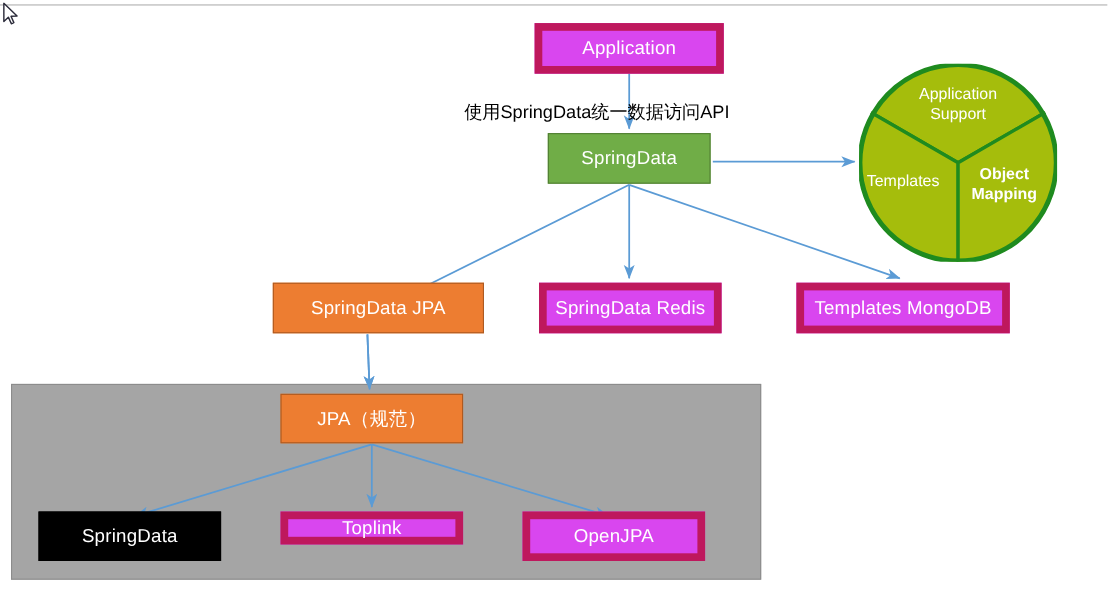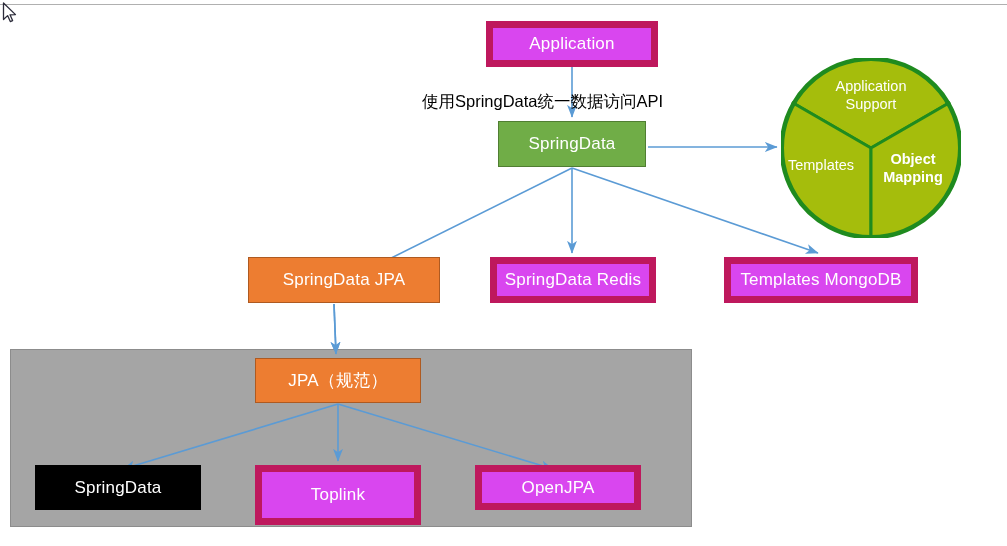--- a/index.html
+++ b/index.html
@@ -168,21 +168,21 @@
   <div class="node orange" style="left:248px; top:257px; width:192px; height:46px;">SpringData JPA</div>
 
   <div class="node blue" style="left:490px; top:257px; width:166px; height:46px;">SpringData Redis</div>
 
   <div class="node blue" style="left:724px; top:257px; width:194px; height:46px;">Templates MongoDB</div>
 
   <div class="node orange" style="left:255px; top:358px; width:166px; height:45px;">JPA（规范）</div>
 
   <div class="node black" style="left:35px; top:465px; width:166px; height:45px;">SpringData</div>
 
-  <div class="node blue" style="left:255px; top:465px; width:166px; height:60px;">Toplink</div>
+  <div class="node blue" style="left:255px; top:465px; width:166px; height:30px;">Toplink</div>
 
   <div class="node blue" style="left:475px; top:465px; width:166px; height:45px;">OpenJPA</div>
 
   <svg class="cursor" viewBox="0 0 18 26">
     <path d="M1.5,1 L1.5,17.5 L5.6,13.6 L8.3,19.6 L10.6,18.6 L8,12.8 L13.5,12.6 Z" fill="#ffffff" stroke="#2b2b3a" stroke-width="1.3" stroke-linejoin="round"></path>
   </svg>
 
 </div>
 
 </body></html>

